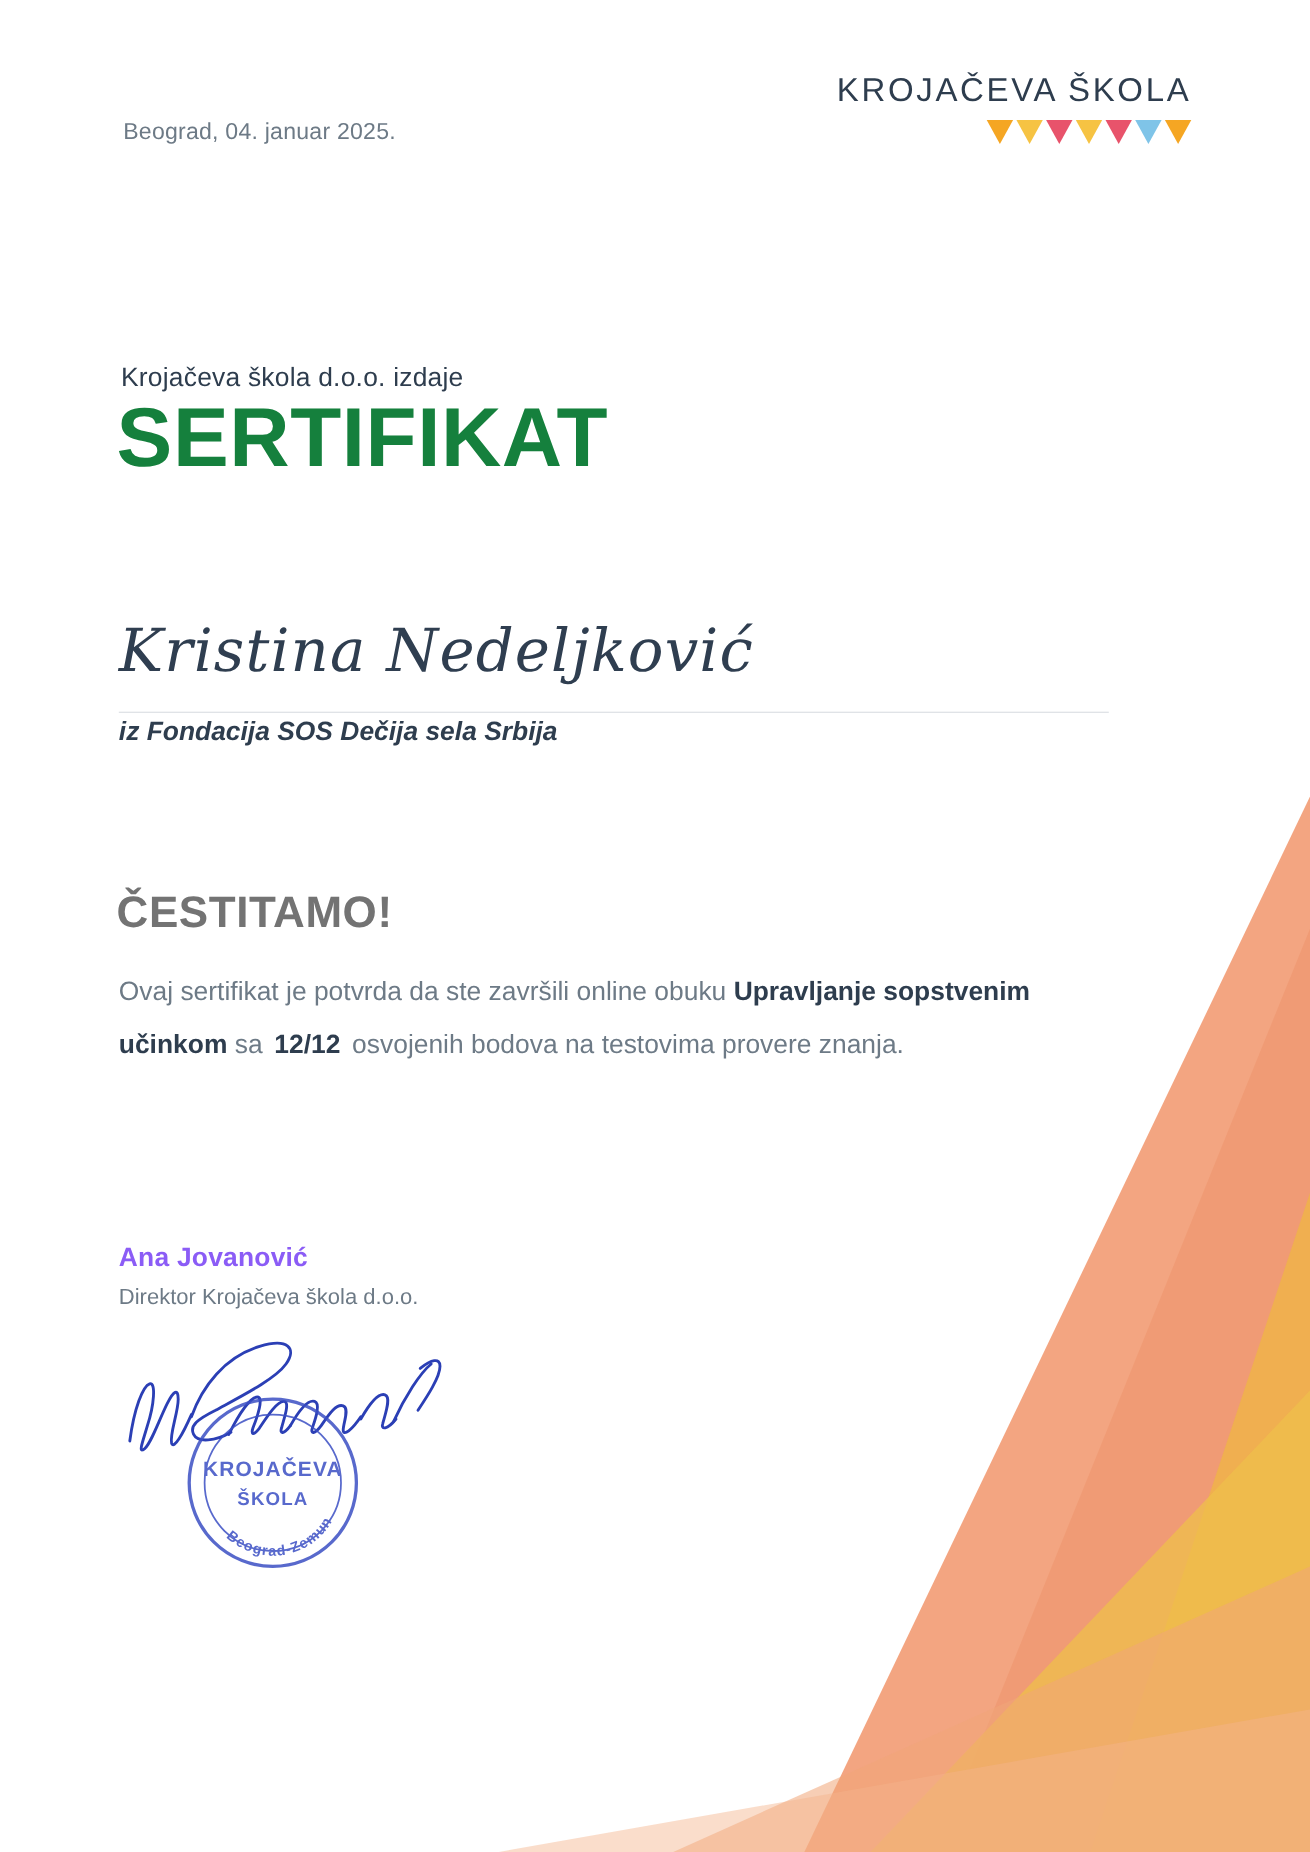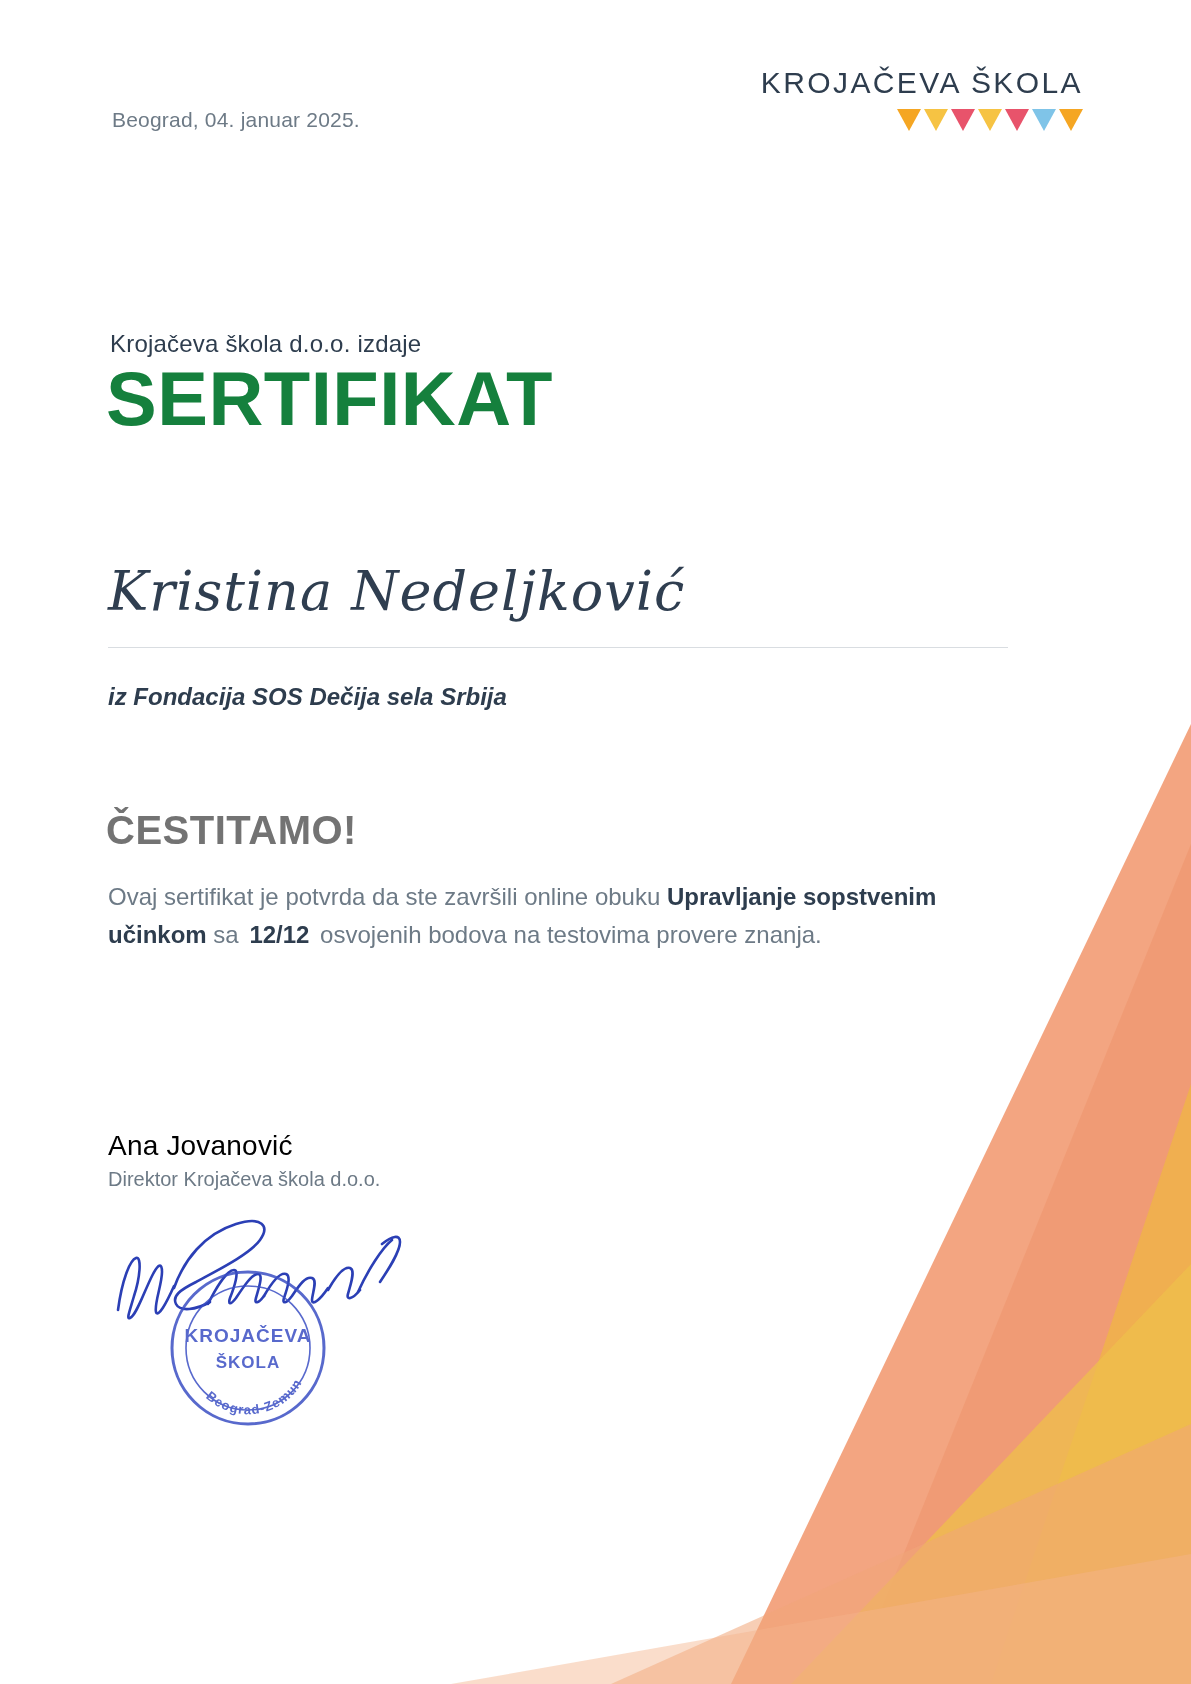--- a/index.html
+++ b/index.html
@@ -99,61 +99,61 @@
     border-bottom: 1px solid #d9dde1;
   }
   .org {
     position: absolute;
     left: 108px;
     top: 652px;
     font-size: 24px;
     font-style: italic;
     font-weight: bold;
     color: #2e3d4e;
-    margin-top: 31px;
   }
 
   
   .congrats {
     position: absolute;
     left: 106px;
     top: 808px;
     font-size: 40px;
     font-weight: bold;
     color: #737373;
     letter-spacing: .5px;
     text-align: right;
   }
   .body-text {
     position: absolute;
     left: 108px;
     top: 878px;
     width: 890px;
     font-size: 24px;
-    line-height: 38px;
+    line-height: 48px;
     color: #6d7a86;
   }
   .body-text b {
     color: #2e3d4e;
     font-weight: bold;
   }
   .score {
     color: #2e3d4e;
     font-weight: bold;
     padding: 0 4px;
   }
 
   
   .sig-name {
     position: absolute;
     left: 108px;
     top: 1130px;
-    font-size: 28px;
-    color: #000000;
+    font-size: 24px;
+    color: #8b5cf6;
     letter-spacing: .2px;
+    font-weight: bold;
   }
   .sig-role {
     position: absolute;
     left: 108px;
     top: 1168px;
     font-size: 20px;
     color: #6d7a86;
   }
   .sig-graphic {
     position: absolute;

